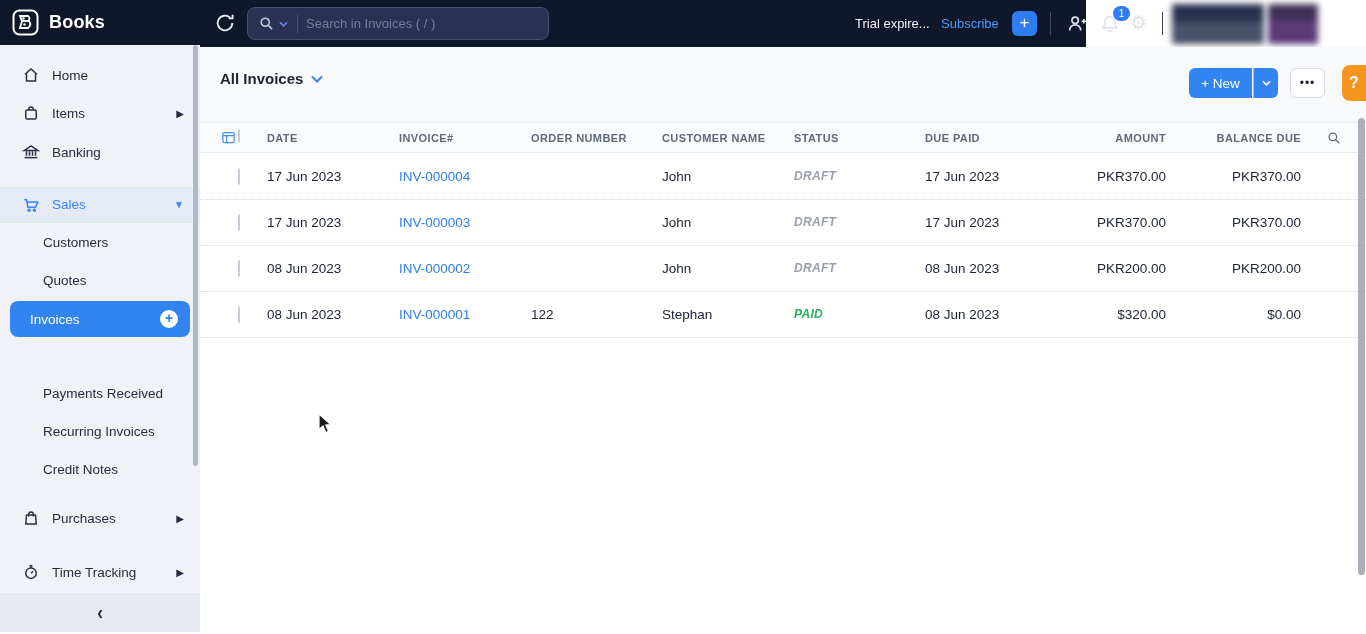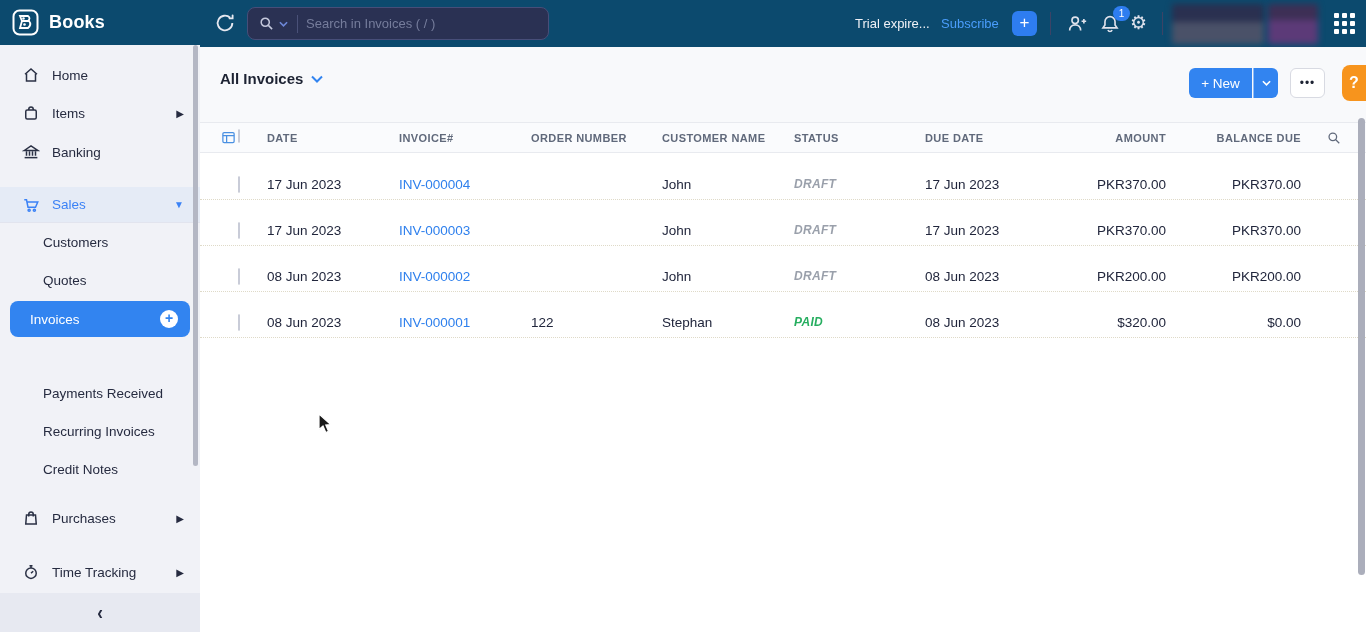--- a/index.html
+++ b/index.html
@@ -1,20 +1,20 @@
 <!DOCTYPE html>
 <html><head>
 <meta charset="utf-8">
 <style>
   * { margin:0; padding:0; box-sizing:border-box; }
   html,body { width:1366px; height:634px; overflow:hidden; background:#fff;
     font-family:"Liberation Sans", sans-serif; }
 
   
-  .topbar { position:absolute; left:0; top:0; width:1366px; height:47px; background:#0c4a6e; }
+  .topbar { position:absolute; left:0; top:0; width:1086px; height:47px; background:#0f172a; }
   .brand { position:absolute; left:12px; top:9px; display:flex; align-items:center; gap:10px; }
   .brand-name { color:#fff; font-size:18px; font-weight:700; letter-spacing:.2px; }
   .hist-icon { position:absolute; left:214px; top:12px; }
   .searchbox { position:absolute; left:247px; top:7px; width:302px; height:33px;
     background:#2a3153; border:1px solid #474e79; border-radius:8px; display:flex; align-items:center; }
   .searchbox .mag { margin-left:11px; }
   .searchbox .sb-chev { margin-left:5px; }
   .searchbox .divider { width:1px; height:18px; background:#4a5178; margin:0 8px 0 9px; }
   .search-input { background:transparent; border:none; outline:none; color:#cfd3e6; font-size:13px; width:210px;
     font-family:"Liberation Sans",sans-serif; }
@@ -67,21 +67,21 @@
   .btn-more { position:absolute; left:1090px; top:21px; width:35px; height:30px; background:#fff;
     border:1px solid #d8dae2; border-radius:6px; color:#1d2333; font-size:12px; letter-spacing:1px; cursor:pointer; }
   .btn-help { position:absolute; left:1142px; top:18px; width:24px; height:36px; background:#f7941d; border:none;
     border-radius:8px 0 0 8px; color:#fff; font-size:16px; font-weight:700; cursor:pointer; }
 
   .thead { position:absolute; left:0; top:75px; width:1166px; height:31px; background:#fafbfd;
     border-top:1px solid #e8eaef; border-bottom:1px solid #e8eaef; }
   .th { position:absolute; top:9px; font-size:11px; font-weight:700; color:#60697b; letter-spacing:.4px; }
   .row { position:absolute; left:0; width:1166px; height:46px; background:#fff;
     border-bottom:1px dotted #dfdac8; }
-  .cell { position:absolute; top:15px; font-size:13.5px; color:#21263c;margin-top:8px; }
+  .cell { position:absolute; top:15px; font-size:13.5px; color:#21263c; }
   .c-check { left:38px; top:15px; }
   .c-date { left:67px; }
   .c-inv  { left:199px; color:#2f80ed; cursor:pointer; }
   .c-order{ left:331px; }
   .c-cust { left:462px; }
   .c-status{ left:594px; font-size:12px; font-weight:700; letter-spacing:.3px;font-style:italic; }
   .status-draft { color:#9aa0ab; }
   .status-paid  { color:#27ae60; }
   .c-due  { left:725px; }
   .c-amount { right:200px; text-align:right; }
@@ -299,21 +299,21 @@
           <rect x="3" y="4" width="18" height="16" rx="2"></rect>
           <path d="M3 9 H21 M9 9 V20"></path>
         </svg>
     </span>
     <span class="th" style="left:38px; top:7px"><span class="checkbox"></span></span>
     <span class="th" style="left:67px">DATE</span>
     <span class="th" style="left:199px">INVOICE#</span>
     <span class="th" style="left:331px">ORDER NUMBER</span>
     <span class="th" style="left:462px">CUSTOMER NAME</span>
     <span class="th" style="left:594px">STATUS</span>
-    <span class="th" style="left:725px">DUE DATE</span>
+    <span class="th" style="left:725px">DUE PAID</span>
     <span class="th" style="right:200px">AMOUNT</span>
     <span class="th" style="right:65px">BALANCE DUE</span>
     <span class="th-search">
       <svg width="14" height="14" viewBox="0 0 24 24" fill="none" stroke="#60697b" stroke-width="2.2">
           <circle cx="10" cy="10" r="6.5"></circle>
           <path d="M15 15 L21 21"></path>
         </svg>
     </span>
   </div>
 

